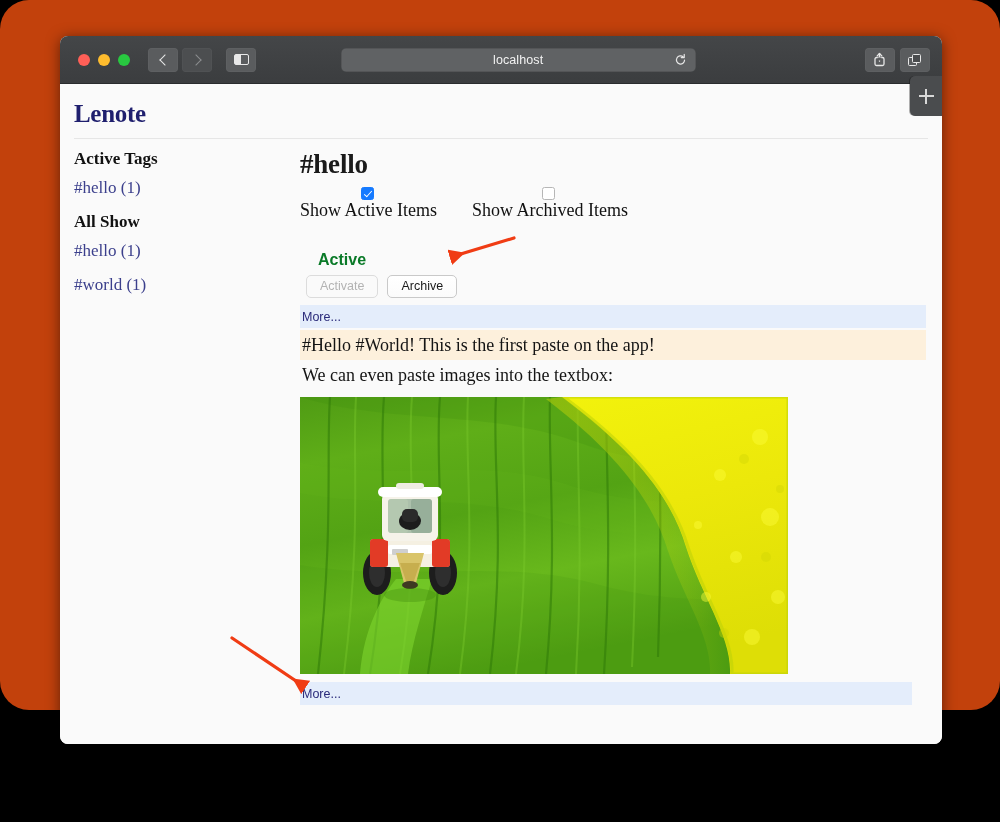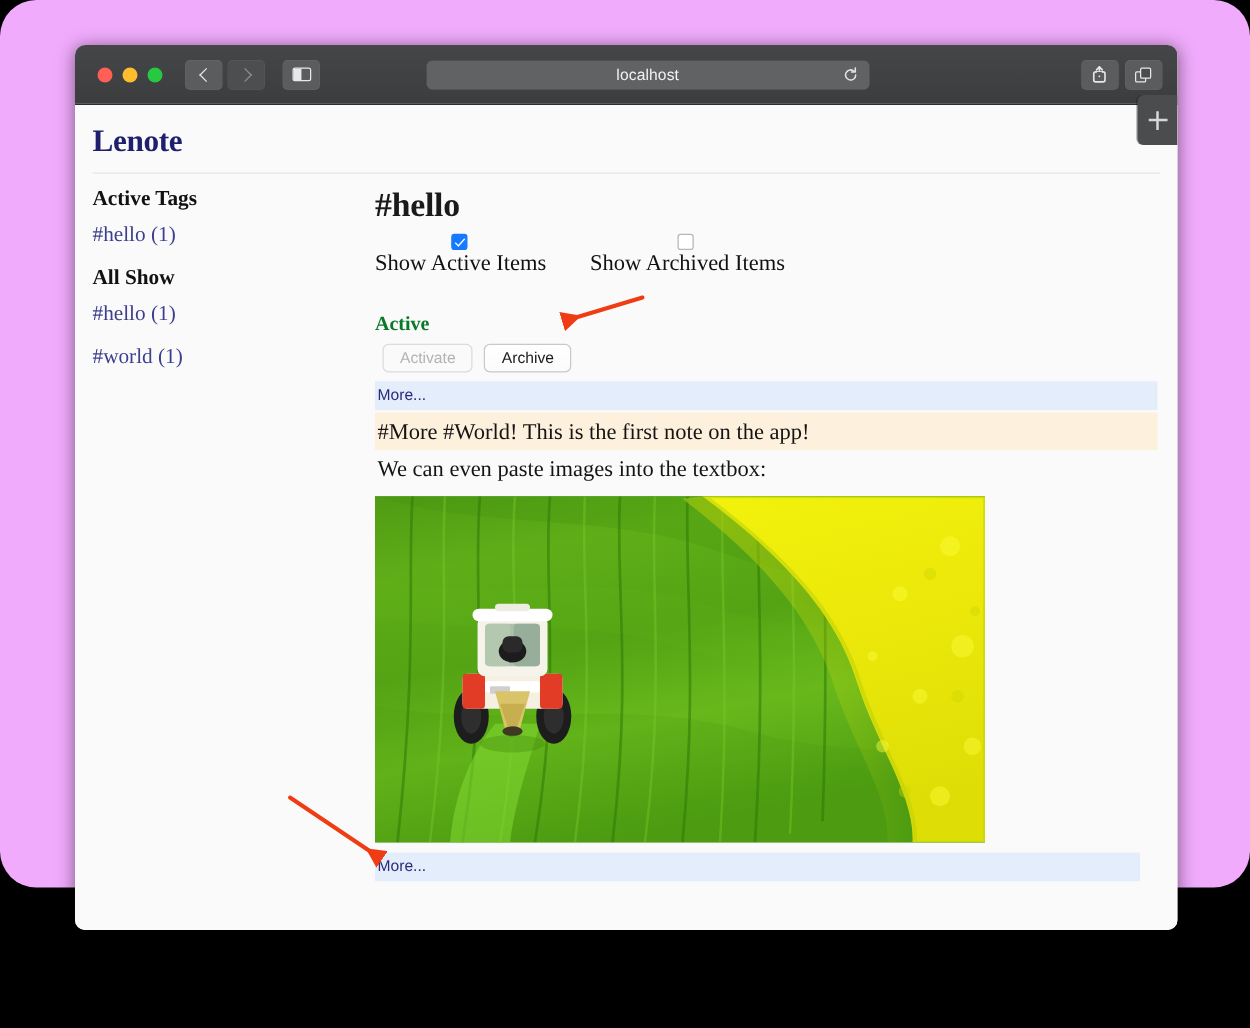--- a/index.html
+++ b/index.html
@@ -9,21 +9,21 @@
     width: 1000px;
     height: 822px;
     overflow: hidden;
     font-family: "Liberation Serif", serif;
   }
 
   #root {
     position: relative;
     width: 1000px;
     height: 710px;
-    background: #f0abfc;
+    background: #c2410c;
     border-radius: 29px;
   }
 
   
   .browser-window {
     position: absolute;
     left: 60px;
     top: 36px;
     width: 882px;
     height: 708px;
@@ -290,25 +290,25 @@
     content:"";
     position:absolute;
     left:4px; top:1px;
     width:3px; height:7px;
     border:solid #fff;
     border-width: 0 1.7px 1.7px 0;
     transform: rotate(42deg);
   }
 
   .status-active {
-    font-family: Liberation Serif, serif;
+    font-family: Liberation Sans, sans-serif;
     font-weight: bold;
     font-size: 16px;
     color: #0a7a28;
-    margin: 0 0 6px 0;
+    margin: 0 0 6px 18px;
   }
 
   .btn-row {
     display: flex;
     gap: 9px;
     margin-bottom: 7px;
     padding-left: 6px;
   }
   .btn {
     font-family: "Liberation Sans", sans-serif;
@@ -480,21 +480,21 @@
             <div class="btn-row">
               <button class="btn disabled" disabled="">Activate</button>
               <button class="btn">Archive</button>
             </div>
 
 
             <div class="more-bar">
               <a class="more-link">More...</a>
             </div>
 
-            <div class="note-line highlight">#More #World! This is the first note on the app!</div>
+            <div class="note-line highlight">#Hello #World! This is the first paste on the app!</div>
             <div class="note-line">We can even paste images into the textbox:</div>
 
             <div class="note-image">
               <svg width="488" height="277" viewBox="0 0 488 277" preserveAspectRatio="none">
                 <defs>
                   <linearGradient id="greenfield" x1="0" y1="0" x2="0.35" y2="1">
                     <stop offset="0%" stop-color="#4f9b14"></stop>
                     <stop offset="22%" stop-color="#5fae18"></stop>
                     <stop offset="48%" stop-color="#53a314"></stop>
                     <stop offset="72%" stop-color="#68b81c"></stop>

